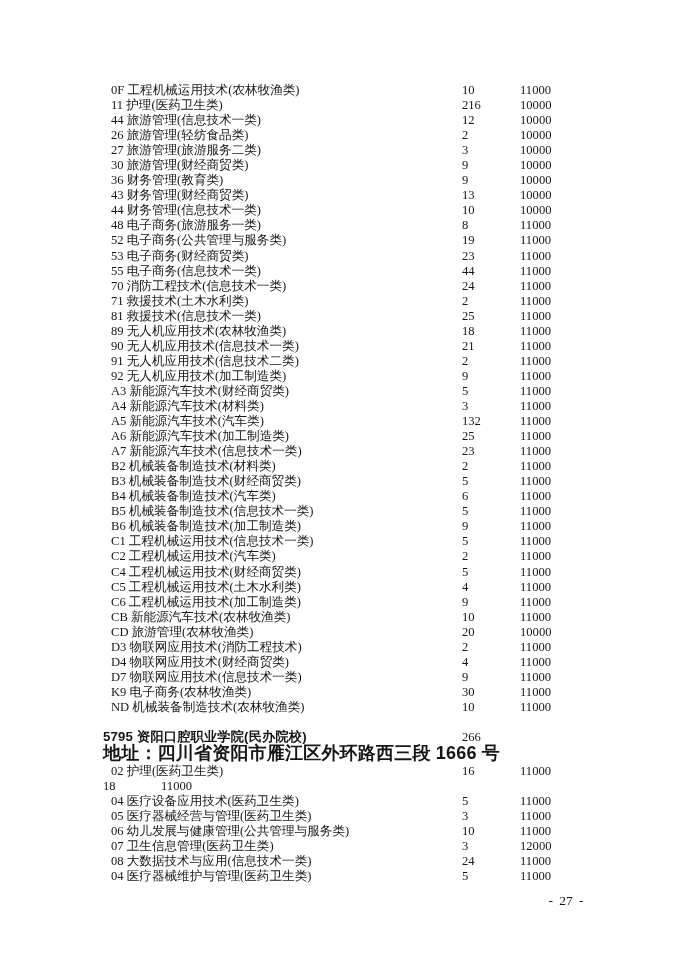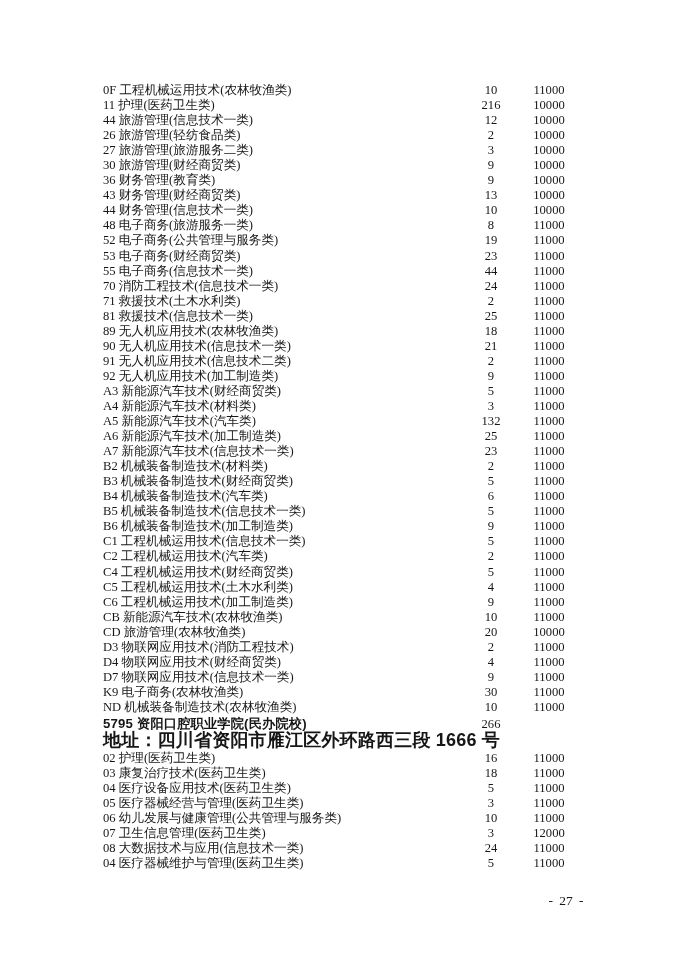--- a/index.html
+++ b/index.html
@@ -27,35 +27,36 @@
     align-items: baseline;
     height: 15.05px;
     line-height: 15.05px;
     font-family: "Liberation Serif", "DejaVu Serif", serif;
     font-size: 12.6px;
     white-space: nowrap;
   }
   .prog {
     flex: 1;
     overflow: hidden;
+    margin-left: 8px;
   }
   .num {
     font-family: "Liberation Serif", "DejaVu Serif", serif;
     font-size: 12.6px;
   }
   .quota {
     width: 58px;
-    text-align: center;
+    text-align: left;
   }
   .fee {
     width: 58px;
-    text-align: center;
+    text-align: left;
   }
   .sec-header {
-    margin-top: 0;
+    margin-top: 13px;
     margin-bottom: 2px;
   }
   .sec-row {
     height: 17px;
     line-height: 17px;
   }
   .sec-title {
     flex: 1;
     font-family: "Liberation Sans", "DejaVu Sans", sans-serif;
     font-weight: 600;
@@ -347,21 +348,20 @@
     <div class="sec-addr">地址：四川省资阳市雁江区外环路西三段 1666 号</div>
   </div>
 
   <div class="row">
     <span class="prog">02 护理(医药卫生类)</span>
     <span class="num quota">16</span>
     <span class="num fee">11000</span>
   </div>
 
   <div class="row">
-    <span class="prog">03 康复治疗技术(医药卫生类)</span>
     <span class="num quota">18</span>
     <span class="num fee">11000</span>
   </div>
 
   <div class="row">
     <span class="prog">04 医疗设备应用技术(医药卫生类)</span>
     <span class="num quota">5</span>
     <span class="num fee">11000</span>
   </div>
 

